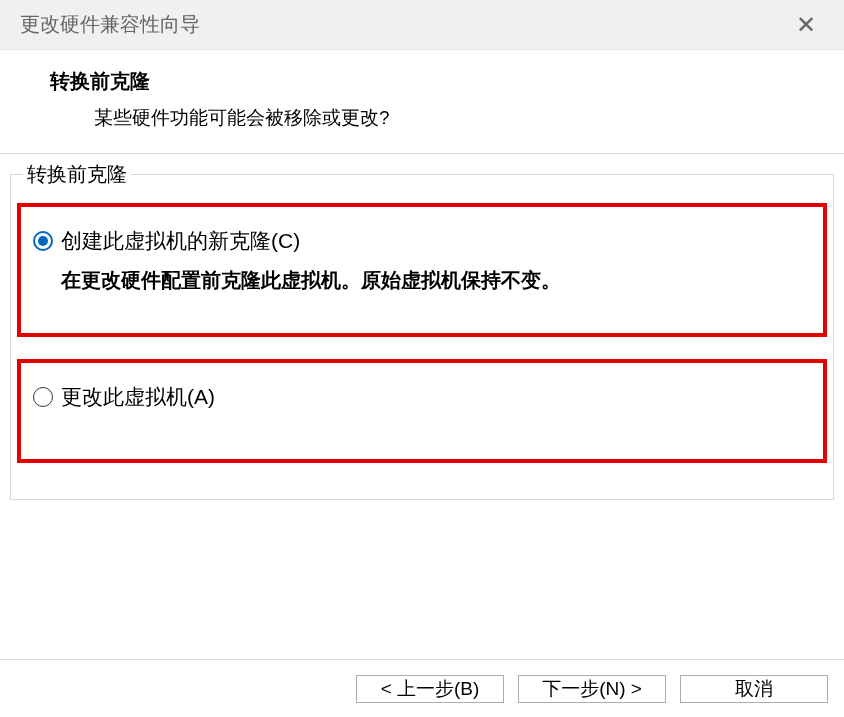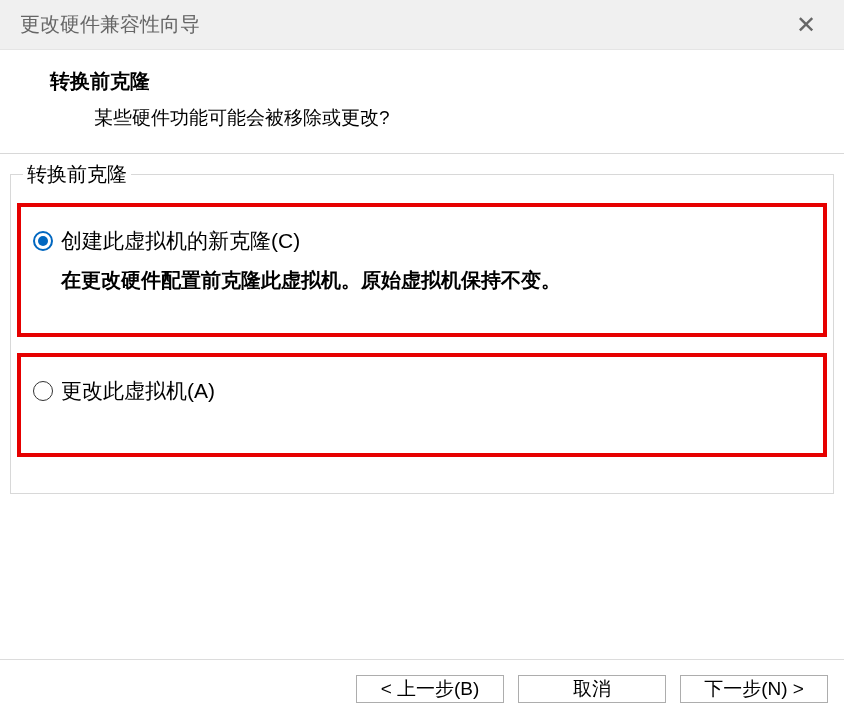--- a/index.html
+++ b/index.html
@@ -66,21 +66,21 @@
       position: absolute;
       top: -14px;
       left: 12px;
       background: #ffffff;
       padding: 0 4px;
       font-size: 20px;
       color: #000;
     }
     .option-box {
       border: 4px solid #e60000;
-      margin-bottom: 16px;
+      margin-bottom: 22px;
       padding: 20px 12px 38px 12px;
     }
     .option-box:last-child {
       margin-bottom: 0;
     }
     .radio-row {
       display: flex;
       align-items: center;
       margin-bottom: 10px;
     }
@@ -177,15 +177,15 @@
       <div class="radio-row">
         <div class="radio-outer"></div>
         <span class="radio-label">更改此虚拟机(A)</span>
       </div>
     </div>
   </div>
 </div>
 
 <div class="button-bar">
   <button class="btn">&lt; 上一步(B)</button>
+  <button class="btn">下一步(N) &gt;</button>
   <button class="btn">取消</button>
-  <button class="btn">下一步(N) &gt;</button>
 </div>
 
 </body></html>

